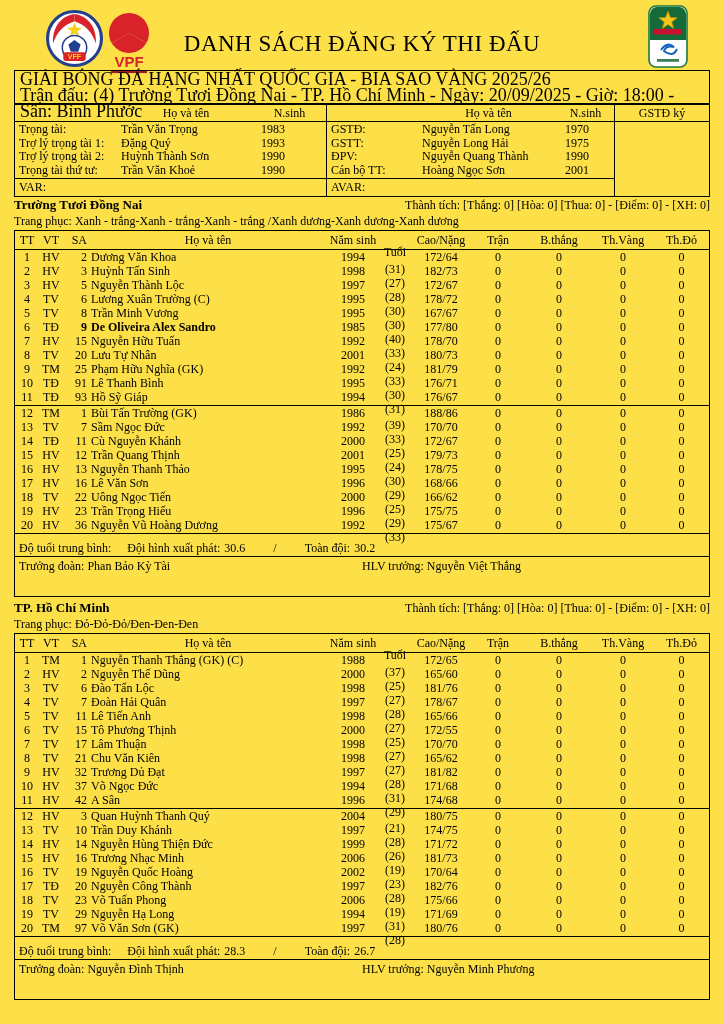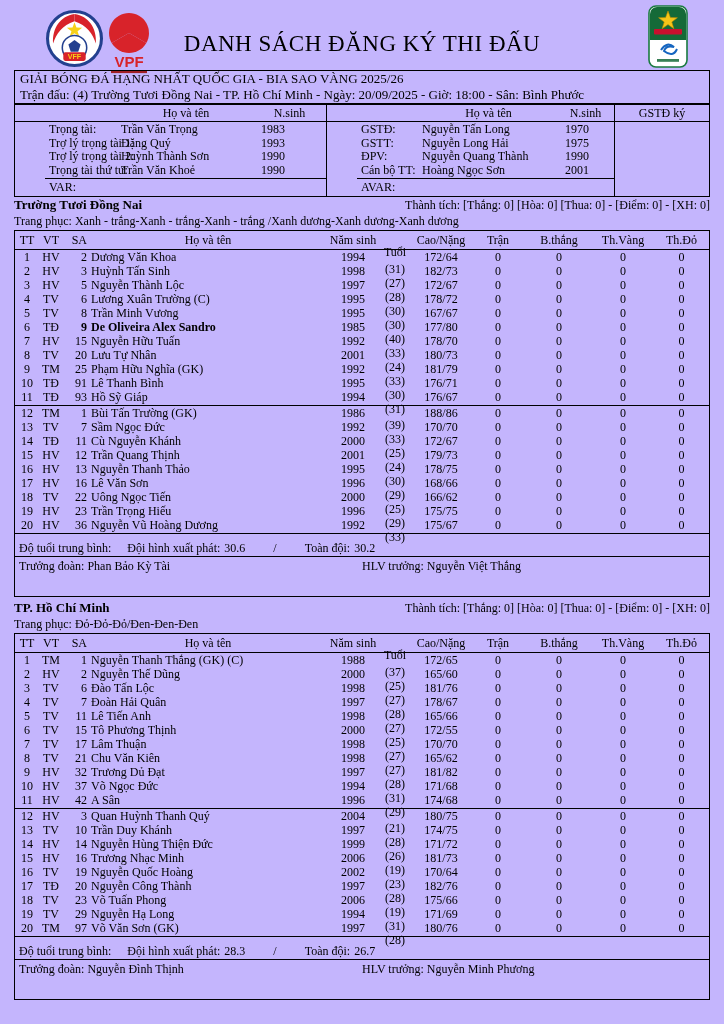--- a/index.html
+++ b/index.html
@@ -1,41 +1,41 @@
 <!DOCTYPE html>
 <html><head>
 <meta charset="utf-8">
 <style>
   html,body{margin:0;padding:0;background:#fff;}
-  .page{position:relative;width:724px;height:1024px;background:#c4b5fd;
+  .page{position:relative;width:724px;height:1024px;background:#fde047;
         font-family:"Liberation Serif","DejaVu Serif",serif;color:#000;overflow:hidden;}
 
   
   .vff-logo{position:absolute;left:46px;top:10px;}
   .vpf-logo{position:absolute;left:104px;top:10px;}
   .doc-title{position:absolute;left:0;right:0;top:31px;text-align:center;
              font-size:23px;letter-spacing:.5px;}
   .badge{position:absolute;right:36px;top:5px;}
 
   
   .match-box{position:absolute;left:14px;top:70px;width:696px;height:34px;
              box-sizing:border-box;border:1.5px solid #000;padding:0 5px;
-             font-size:13px;line-height:16px;}
+             font-size:18px;line-height:16px;}
 
   
   .officials{position:absolute;left:14px;top:104px;width:696px;box-sizing:border-box;
              border:1.5px solid #000;display:grid;
              grid-template-columns:104px 134px 74px 93px 137px 58px auto;
              grid-template-rows:17px 56px 18px;font-size:12px;}
   .officials .oc{box-sizing:border-box;}
   .oh{border-bottom:1px solid #000;text-align:center;line-height:16px;}
   .sepR{border-right:1px solid #000;}
   .o-col{display:flex;flex-direction:column;justify-content:flex-start;padding-top:1px;}
   .o-line{height:13.5px;line-height:13.5px;white-space:nowrap;}
-  .pl4{padding-left:4px;margin-left:30px;} .pl2{padding-left:2px;} .pl8{padding-left:8px;}
+  .pl4{padding-left:4px;} .pl2{padding-left:2px;} .pl8{padding-left:8px;}
   .o-var{border-top:1px solid #000;line-height:17px;}
   .o-sign{grid-column:7;grid-row:2/4;}
 
   
   .team-sec{position:absolute;left:14px;width:696px;}
   .team-sec.t0{top:197px;} .team-sec.t1{top:600px;}
   .team-head{display:flex;justify-content:space-between;align-items:baseline;height:17px;}
   .team-name{font-weight:bold;font-size:13px;}
   .team-record{font-size:12px;}
   .team-kit{font-size:12px;height:16px;}

